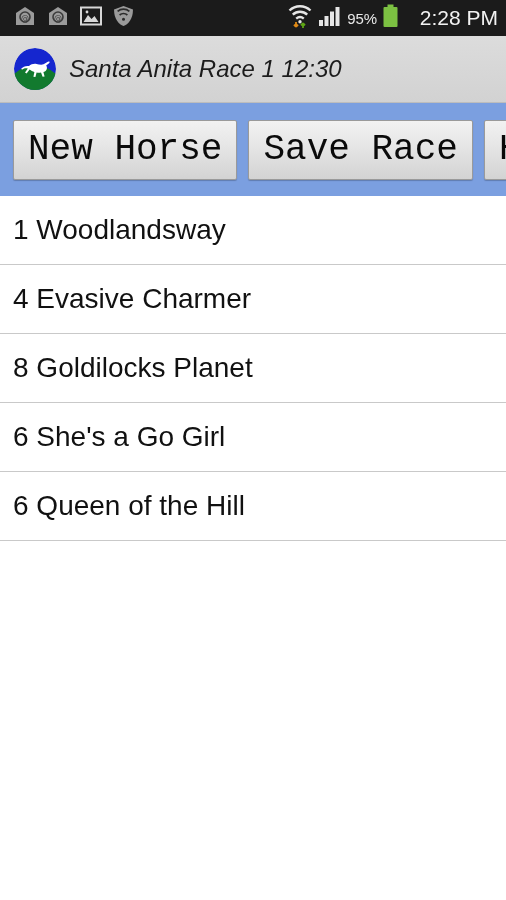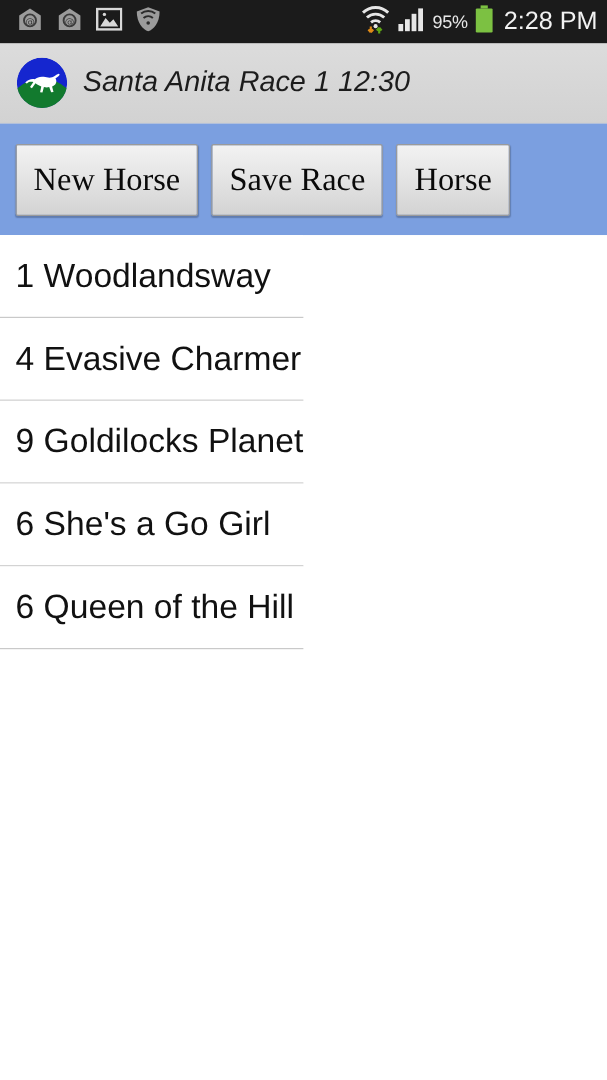--- a/index.html
+++ b/index.html
@@ -41,21 +41,21 @@
     color: #e8e8e8;
     font-size: 15px;
     letter-spacing: -0.2px;
     font-family: "Liberation Sans", sans-serif;
     text-align: center;
   }
   #clock {
     color: #f2f2f2;
     font-size: 21px;
     letter-spacing: 0px;
-    margin-left: 3px;
+    margin-left: 16px;
     font-family: "Liberation Sans", sans-serif;
   }
 
   
   #title-bar {
     height: 67px;
     background: #d6d6d6;
     background: linear-gradient(to bottom, #dcdcdc 0%, #d2d2d2 100%);
     display: flex;
     align-items: center;
@@ -88,22 +88,22 @@
     align-items: center;
     padding-left: 13px;
     box-sizing: border-box;
   }
   .btn {
     height: 60px;
     background: linear-gradient(to bottom, #f2f2f2 0%, #e6e6e6 42%, #d3d3d3 100%);
     border: 1px solid #9a9a9a;
     border-radius: 2px;
     color: #0a0a0a;
-    font-size: 27px;
-    font-family: Liberation Serif, serif;
+    font-size: 36px;
+    font-family: Liberation Mono, monospace;
     display: flex;
     align-items: center;
     justify-content: center;
     padding: 0 14px;
     box-sizing: border-box;
     margin-right: 11px;
     box-shadow: 0 1px 1px rgba(0,0,0,0.22);
     cursor: pointer;
     white-space: nowrap;
   }
@@ -127,21 +127,21 @@
     color: #111111;
     white-space: nowrap;
     font-family: "Liberation Sans", sans-serif;
   }
   #list-filler {
     background: #ffffff;
     flex: 1 1 auto;
   }
   #content {
     display: flex;
-    flex-direction: row;
+    flex-direction: column;
     height: 704px;
   }
 </style>
 </head>
 <body>
 
 <div id="status-bar">
 
   <div id="status-left">
 
@@ -235,21 +235,21 @@
 
 <div id="content">
   <div id="horse-list">
     <div class="list-row">
       <span class="row-text">1 Woodlandsway</span>
     </div>
     <div class="list-row">
       <span class="row-text">4 Evasive Charmer</span>
     </div>
     <div class="list-row">
-      <span class="row-text">9 Goldilocks Planet</span>
+      <span class="row-text">8 Goldilocks Planet</span>
     </div>
     <div class="list-row">
       <span class="row-text">6 She's a Go Girl</span>
     </div>
     <div class="list-row">
       <span class="row-text">6 Queen of the Hill</span>
     </div>
   </div>
   <div id="list-filler"></div>
 </div>

